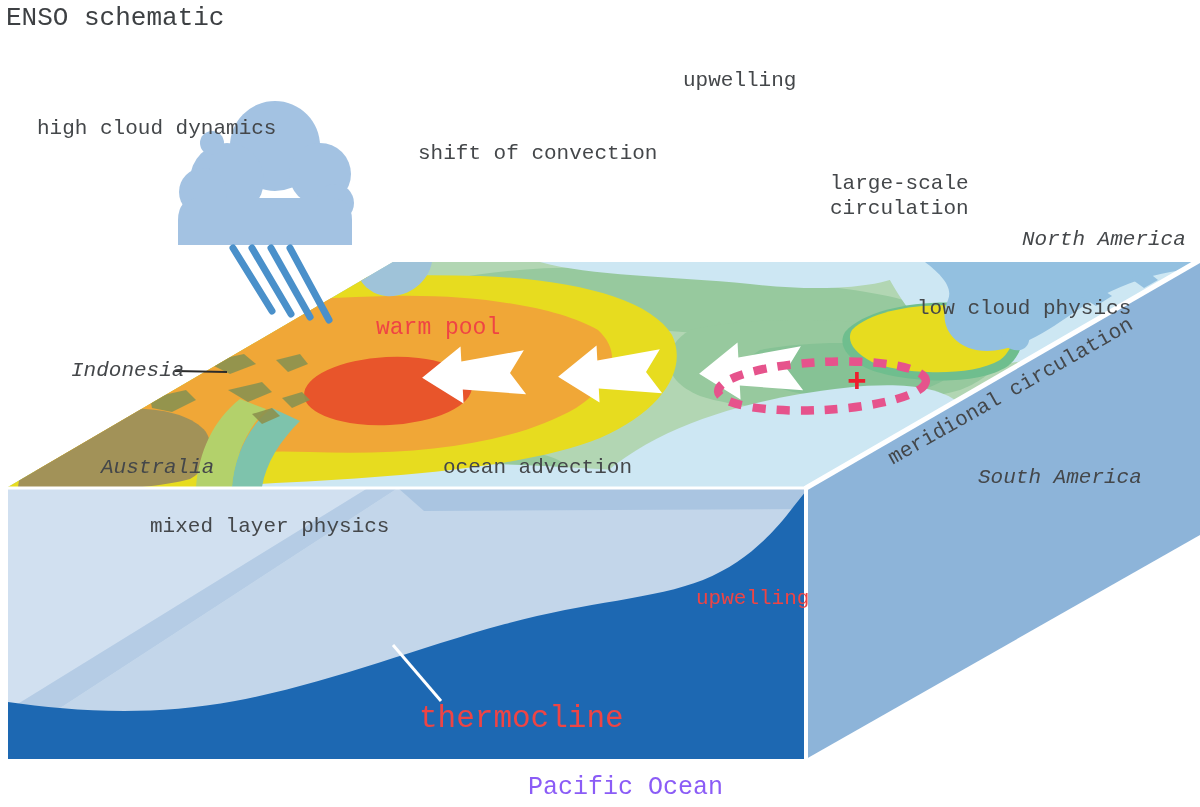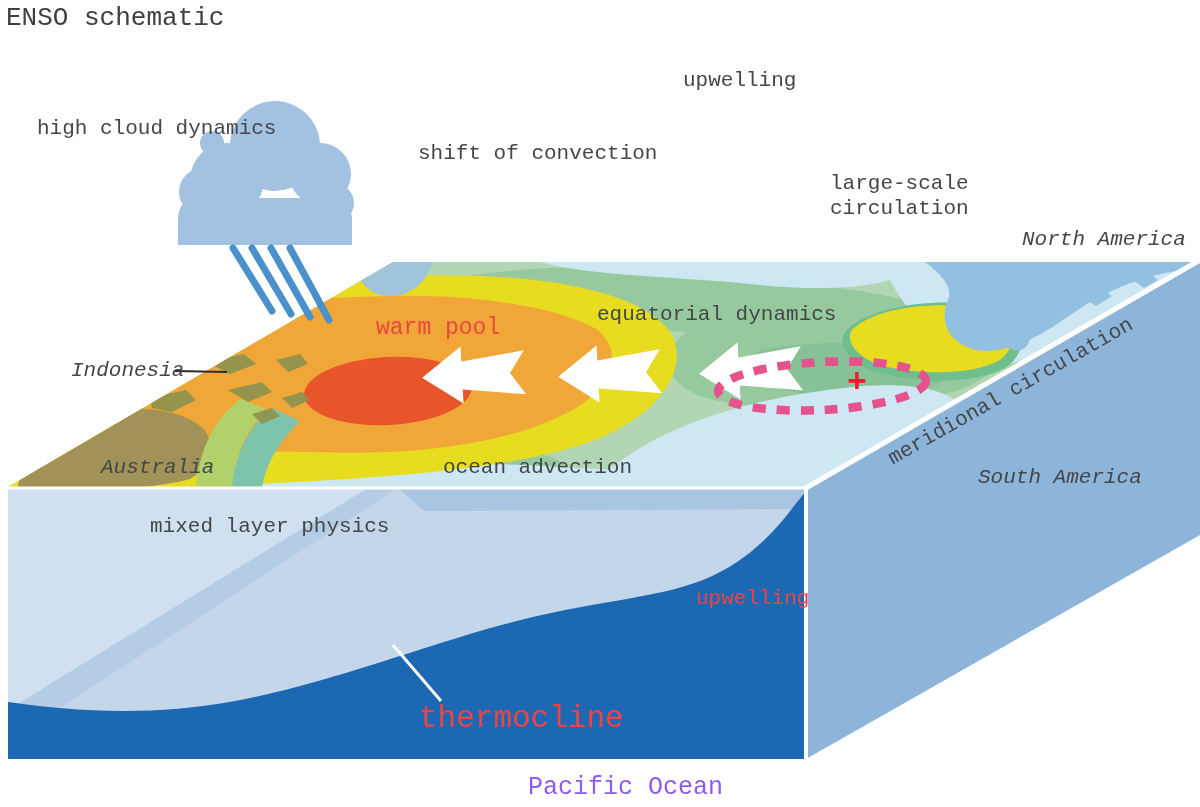--- a/index.html
+++ b/index.html
@@ -139,21 +139,21 @@
   <line x1="393" y1="645" x2="441" y2="701" stroke="#ffffff" stroke-width="3"></line>
 </svg>
 
 <div class="lbl title" style="left:6px;top:6px;">ENSO schematic</div>
 <div class="lbl" style="left:37px;top:116px;">high cloud dynamics</div>
 <div class="lbl" style="left:683px;top:68px;">upwelling</div>
 <div class="lbl" style="left:830px;top:171px;">large-scale
 circulation</div>
 <div class="lbl" style="left:418px;top:141px;">shift of convection</div>
 <div class="lbl it" style="left:1022px;top:227px;">North America</div>
-<div class="lbl" style="left:597px;top:302px;">equatorial dynamics</div>
+<div class="lbl" style="left:917px;top:296px;">low cloud physics</div>
 <div class="lbl light warmpool" style="left:376px;top:316px;">warm pool</div>
 <div class="lbl it" style="left:71px;top:358px;">Indonesia</div>
 <div class="lbl it" style="left:101px;top:455px;">Australia</div>
 <div class="lbl" style="left:443px;top:455px;">ocean advection</div>
 <div class="lbl rot" style="left:884px;top:449px;">meridional circulation</div>
 <div class="lbl it" style="left:978px;top:465px;">South America</div>
 <div class="lbl" style="left:150px;top:507px;margin-top:7px;">mixed layer physics</div>
 <div class="lbl light" style="left:696px;top:586px;">upwelling</div>
 <div class="lbl light thermo" style="left:379px;top:706px;">thermocline</div>
 <div class="lbl pacific" style="left:528px;top:775px;">Pacific Ocean</div>

